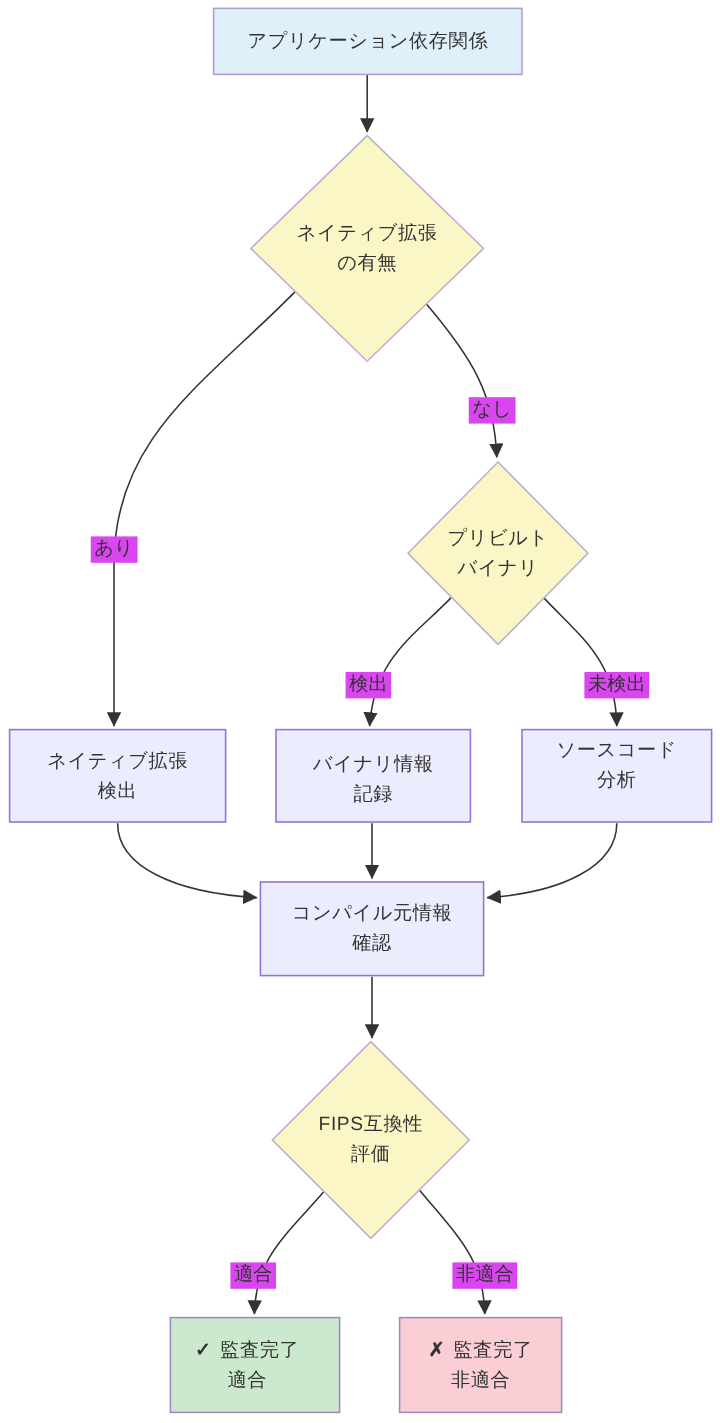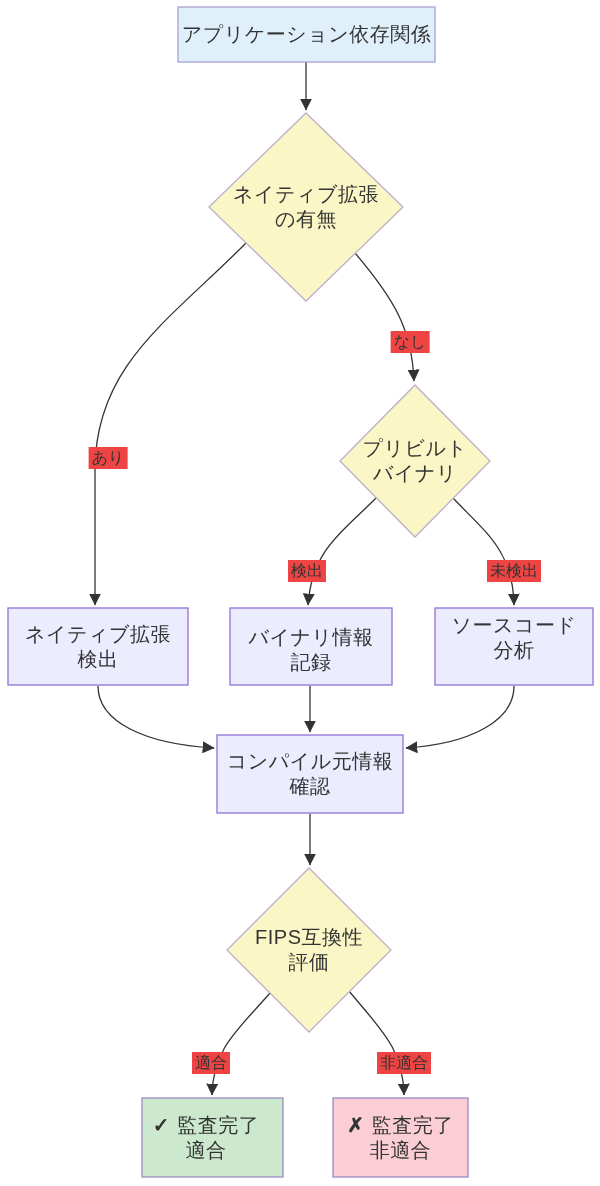--- a/index.html
+++ b/index.html
@@ -6,28 +6,28 @@
   .canvas {
     position:relative; width:600px; height:1186px; background:#ffffff;
     font-family:"Liberation Sans", sans-serif; overflow:hidden;
   }
   .canvas > svg { position:absolute; left:0; top:0; }
   .edge { fill:none; stroke-width:1.3; }
   .shape { stroke-width:1.3; }
   .node-label {
     position:absolute; display:flex; flex-direction:column;
     align-items:center; justify-content:center;
-    font-size:20px; line-height:25px; color:#333333;
+    font-size:16px; line-height:25px; color:#333333;
     letter-spacing:0.5px; text-align:center; pointer-events:none;
   }
   .node-line { white-space:nowrap; }
   .result-icon { margin-right:7px; font-weight:bold; }
   .edge-label {
     position:absolute; transform:translate(-50%,-50%);
-    background:#ef4444; color:#333333; font-size:16px;
+    background:#d946ef; color:#333333; font-size:16px;
     line-height:20px; padding:1px 3px; white-space:nowrap; pointer-events:none;
   }
 </style>
 </head>
 <body>
 
 <div class="canvas">
 
   <svg width="600" height="1186" viewBox="0 0 600 1186">
     <defs>
@@ -106,20 +106,20 @@
   <div class="node-label" style="left:142px;top:1098px;width:128px;height:79px">
     <span class="node-line"><span class="result-icon">✓</span><span>監査完了</span></span>
     <span class="node-line">適合</span>
   </div>
 
   <div class="node-label" style="left:333px;top:1098px;width:135px;height:79px">
     <span class="node-line"><span class="result-icon">✗</span><span>監査完了</span></span>
     <span class="node-line">非適合</span>
   </div>
 
-  <div class="edge-label" style="left:108px;top:458px">あり</div>
+  <div class="edge-label" style="left:95px;top:458px">あり</div>
   <div class="edge-label" style="left:410px;top:342px">なし</div>
   <div class="edge-label" style="left:307px;top:571px">検出</div>
   <div class="edge-label" style="left:514px;top:571px">未検出</div>
   <div class="edge-label" style="left:211px;top:1063px">適合</div>
   <div class="edge-label" style="left:404px;top:1063px">非適合</div>
 
 </div>
 
 </body></html>

